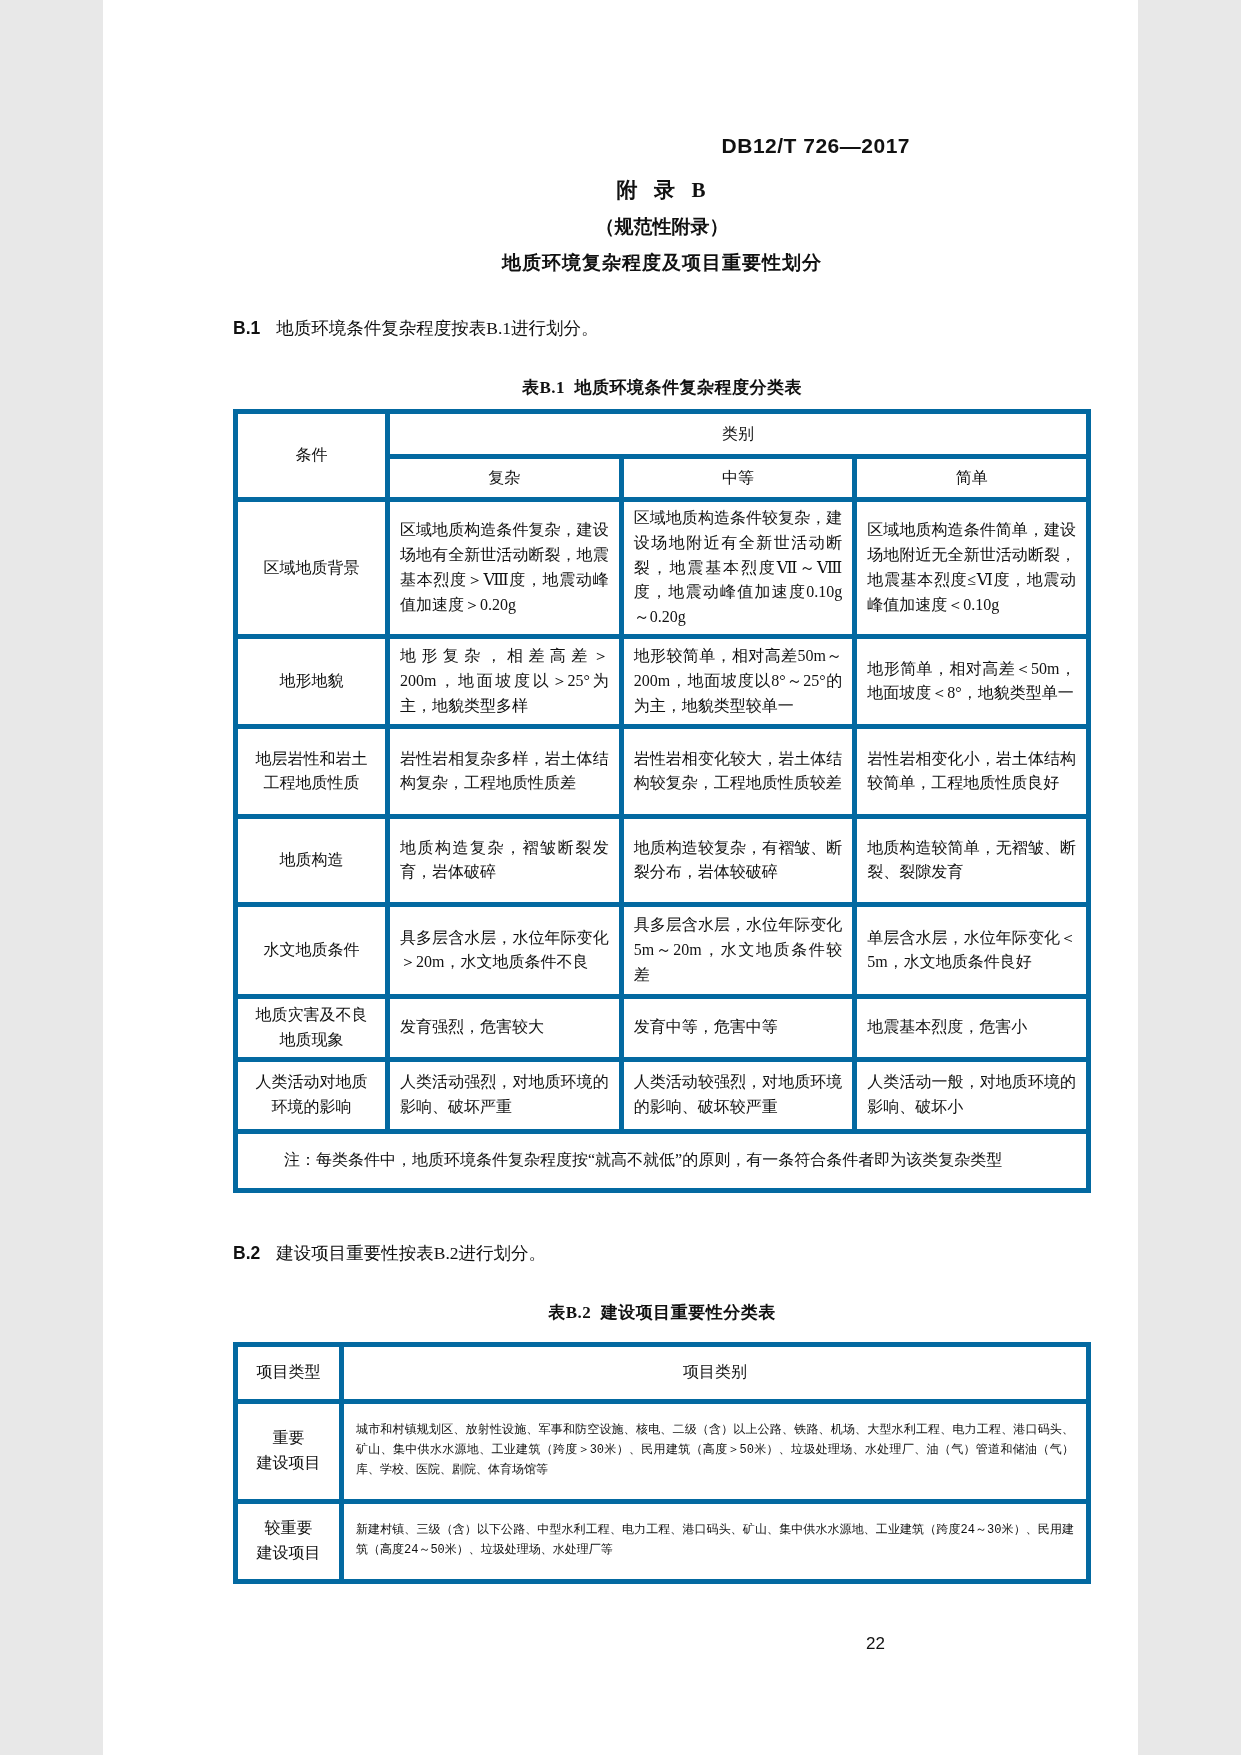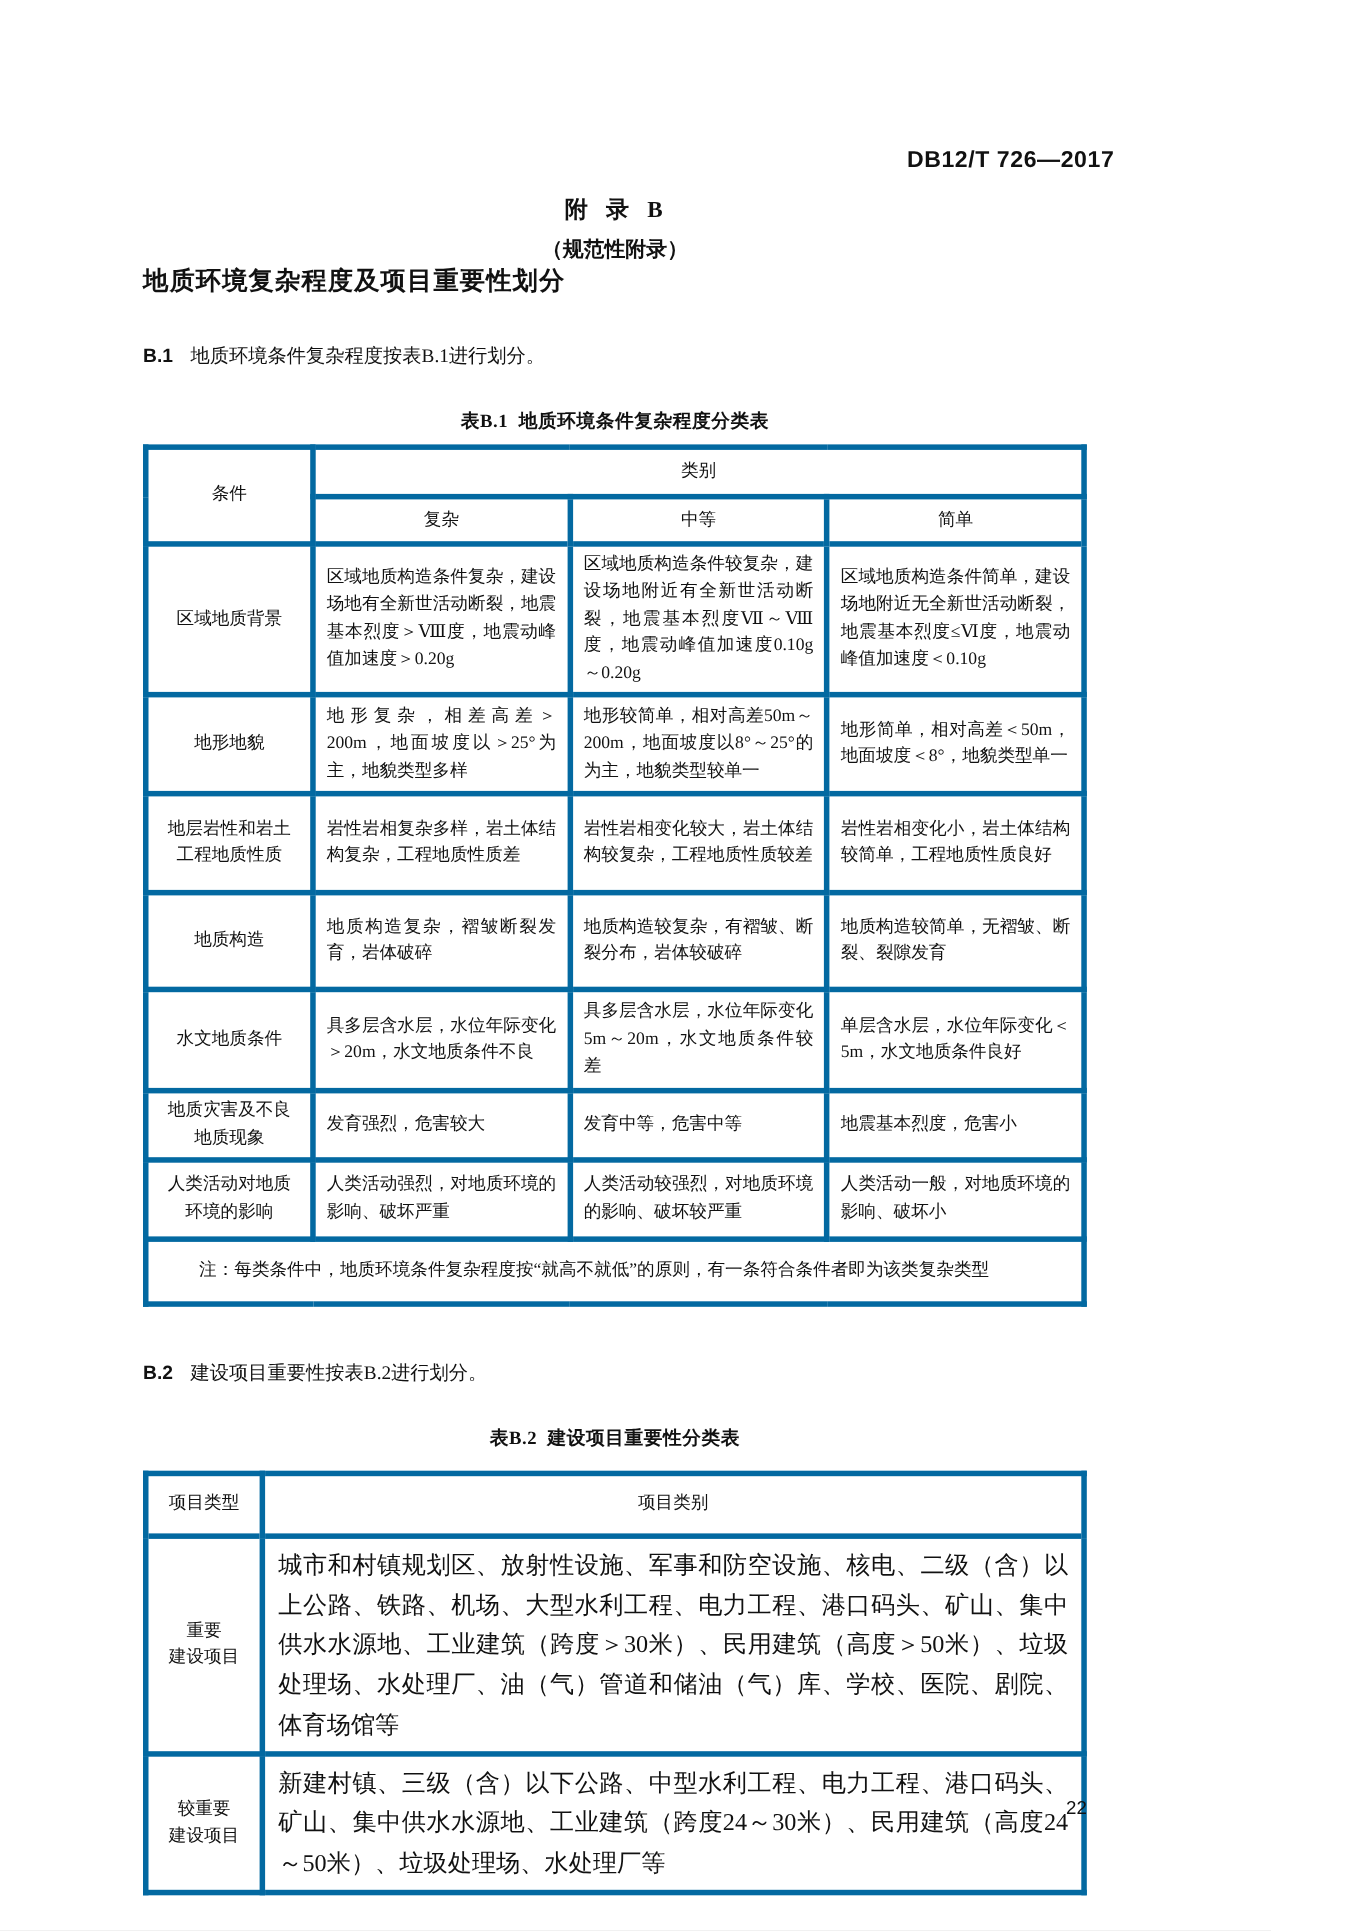--- a/index.html
+++ b/index.html
@@ -1,33 +1,33 @@
 <!DOCTYPE html>
 <html><head>
 <meta charset="utf-8">
 <style>
   html,body { margin:0; padding:0; background:#e8e8e8; }
   .page {
-    width:1241px; height:1755px; position:relative; margin:0 auto;
+    width:1035px; height:1755px; position:relative; margin:0 auto;
     background:#ffffff; color:#111;
     font-family:"Liberation Serif","DejaVu Serif",serif;
     overflow:hidden;
   }
   .doc-code {
     position:absolute; top:134px; right:228px;
     font-size:21px; font-weight:bold; letter-spacing:0.5px;
     font-family:"Liberation Sans","DejaVu Sans",sans-serif;
   }
   .content { position:absolute; left:130px; top:0; width:858px; }
   .title {
     margin-top:176px; text-align:center; font-size:21px; font-weight:bold;
     white-space:pre-wrap; letter-spacing:2px;
   }
   .subtitle { margin-top:10px; text-align:center; font-size:19px; font-weight:bold; }
-  .doc-name { font-size:23px; font-weight:bold; letter-spacing:1px; }
+  .doc-name { margin-top:10px; text-align:center; font-size:19px; font-weight:bold; letter-spacing:1px; }
   .section { margin-top:40px; font-size:17.5px; }
   .sec-label { font-family:"Liberation Sans","DejaVu Sans",sans-serif; font-weight:bold; margin-right:16px; }
   .tbl-caption {
     margin-top:36px; text-align:center; font-size:17px; font-weight:bold;
     white-space:pre-wrap; letter-spacing:0.5px;
   }
   table.tbl {
     border-collapse:collapse; width:100%; margin-top:10px;
     border:3px solid #000; table-layout:fixed;
   }
@@ -39,21 +39,21 @@
   .b1-col0 { width:152px; }
   tr.levels-row th { border-bottom:3px solid #000; height:30px; }
   tr.cat-row th { height:32px; }
   td.cond { text-align:center; white-space:pre-line; }
   td.desc { text-align:justify; }
   tr.note-row td { border-top:3px solid #000; padding-left:46px; height:46px; text-align:left; }
   .b2 { margin-top:48px; }
   .b2-col0 { width:106px; }
   tr.b2-head th { border-bottom:3px solid #000; height:44px; }
   td.type { text-align:center; white-space:pre-line; }
-  td.cat { text-align:justify; font-size:22px; line-height:1.65; padding:6px 12px; }
+  td.cat { text-align:justify; font-size:12px; line-height:1.65; padding:6px 12px;font-family:Liberation Mono, monospace; }
   .page-number {
     position:absolute; top:1634px; right:253px; font-size:17px;
     font-family:"Liberation Sans","DejaVu Sans",sans-serif;
   }
 </style>
 </head>
 <body>
 
 <div class="page">
 

